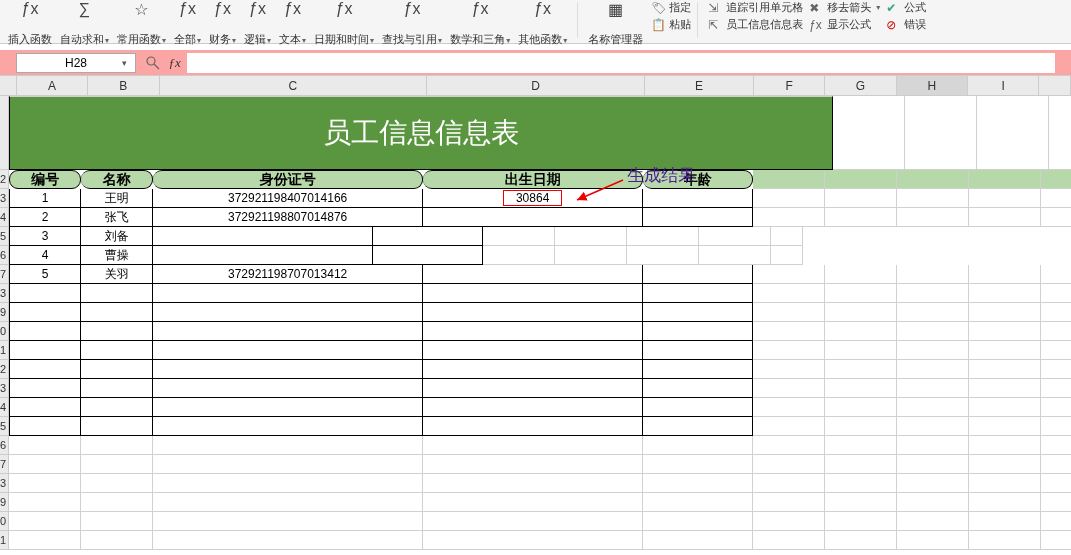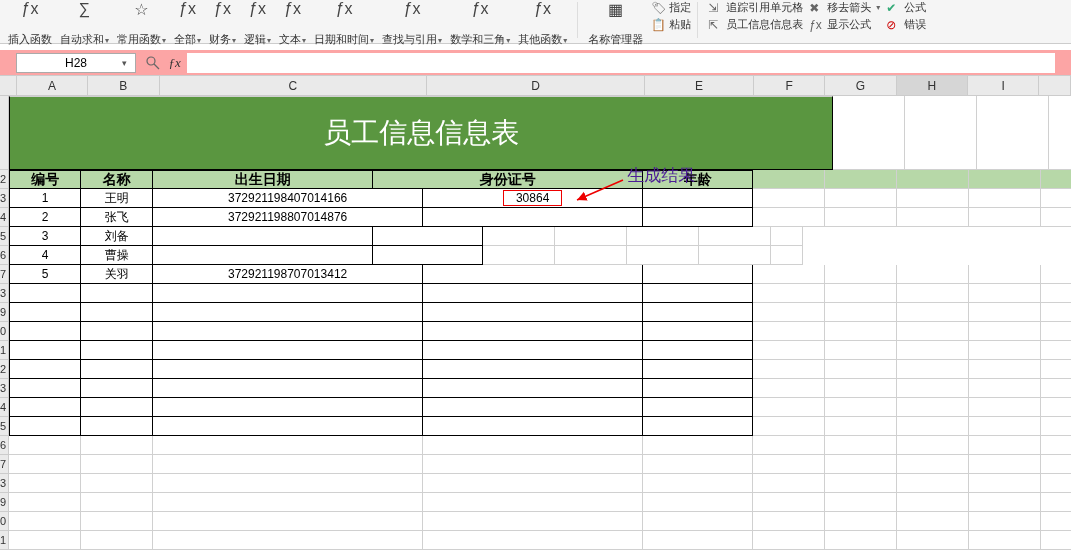--- a/index.html
+++ b/index.html
@@ -30,21 +30,21 @@
     .colhead { height: 20px; display: flex; align-items: center; justify-content: center; background: #eaeaea; border-right: 1px solid #ccc; border-bottom: 1px solid #ccc; font-size: 12px; color: #333; cursor: pointer; }
     .colhead.active { background: #d6d6d6; }
     .rowhead { height: 19px; display: flex; align-items: center; justify-content: flex-end; padding-right: 2px; background: #eaeaea; border-right: 1px solid #ccc; border-bottom: 1px solid #ccc; font-size: 11px; color: #333; cursor: pointer; }
     
     .sheet { position: relative; }
     .row { display: flex; height: 19px; }
     .cell { border-right: 1px solid #d0d0d0; border-bottom: 1px solid #d0d0d0; display: flex; align-items: center; justify-content: center; font-size: 12px; overflow: hidden; white-space: nowrap; cursor: cell; }
     
     .title-row { height: 74px !important; }
     .title-cell { background: #5a9640; color: #fff; font-size: 28px; font-family: "SimHei", sans-serif; }
-    .header-cell { background: #b7d8a8; font-weight: bold; font-size: 14px; border-right: 1px solid #000; border-bottom: 1px solid #000; border-top: 1px solid #000; }
+    .header-cell { background: #b7d8a8; font-weight: bold; font-size: 14px; border-right: 1px solid #000; border-bottom: 1px solid #000; border-top: 1px solid #000; border-radius: 9px; }
     .data-cell { border-right: 1px solid #000; border-bottom: 1px solid #000; }
     .dleft { border-left: 1px solid #000; }
     .col-a { width: 72px; }
     .col-b { width: 72px; }
     .col-c { width: 270px; }
     .col-d { width: 220px; }
     .col-e { width: 110px; }
     .col-f { width: 72px; }
     .col-g { width: 72px; }
     .col-h { width: 72px; }
@@ -213,22 +213,22 @@
       <div class="cell col-f"></div>
       <div class="cell col-g"></div>
       <div class="cell col-h"></div>
       <div class="cell col-i"></div>
       <div class="cell col-j"></div>
     </div>
 
     <div class="row">
       <div class="cell header-cell col-a dleft">编号</div>
       <div class="cell header-cell col-b">名称</div>
+      <div class="cell header-cell col-c">身份证号</div>
       <div class="cell header-cell col-d">出生日期</div>
-      <div class="cell header-cell col-c">身份证号</div>
       <div class="cell header-cell col-e">年龄</div>
       <div class="cell col-f" style="background:#b7d8a8"></div>
       <div class="cell col-g" style="background:#b7d8a8"></div>
       <div class="cell col-h" style="background:#b7d8a8"></div>
       <div class="cell col-i" style="background:#b7d8a8"></div>
       <div class="cell col-j" style="background:#b7d8a8"></div>
     </div>
 
     <div class="row">
       <div class="cell data-cell col-a dleft">1</div>

